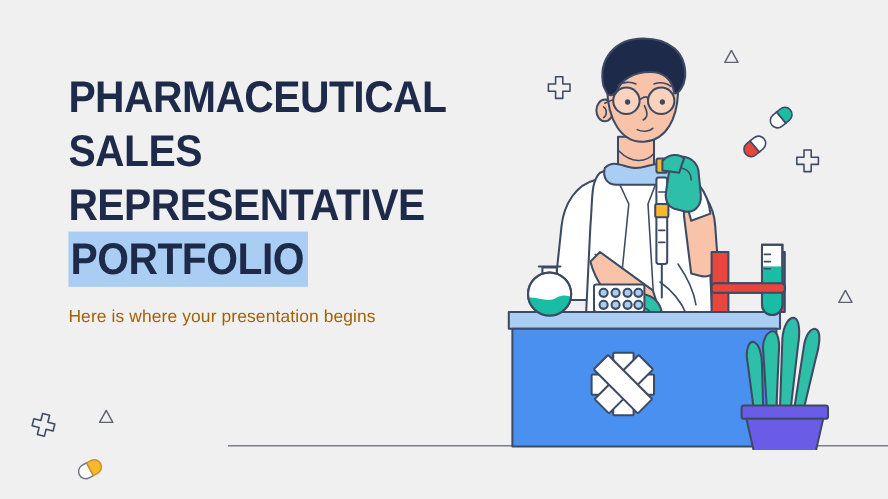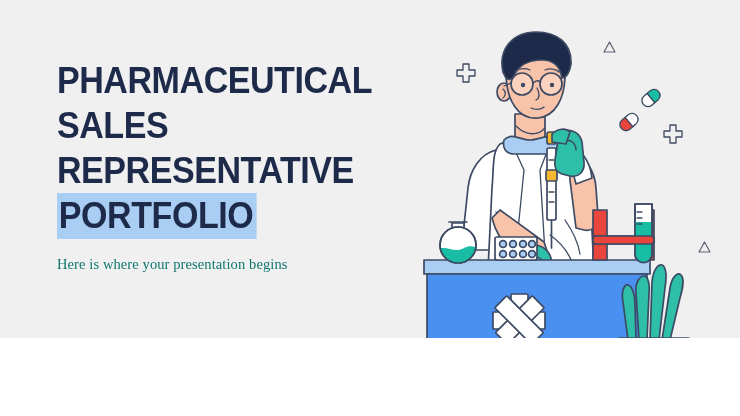--- a/index.html
+++ b/index.html
@@ -6,21 +6,21 @@
     margin: 0;
     padding: 0;
     background: #ffffff;
   }
   body {
     font-family: "Liberation Sans", sans-serif;
   }
   #slide {
     position: relative;
     width: 740px;
-    height: 338px;
+    height: 416px;
     background: #f0f0f0;
     overflow: hidden;
   }
 
   
   #text-block {
     position: absolute;
     left: 57px;
     top: 58px;
     width: 340px;
@@ -41,24 +41,23 @@
     display: block;
   }
   .hl {
     background: #a9cdf3;
     padding: 2px 4px 3px 2px;
     box-decoration-break: clone;
   }
   #subtitle {
     margin-top: 18px;
     font-size: 14.5px;
-    color: #0f766e;
+    color: #a16207;
     letter-spacing: 0.1px;
     white-space: nowrap;
-    font-family: Liberation Serif, serif;
   }
 
   
   #ground-line {
     position: absolute;
     left: 190px;
     top: 371px;
     width: 550px;
     height: 1px;
     background: #5c6274;

